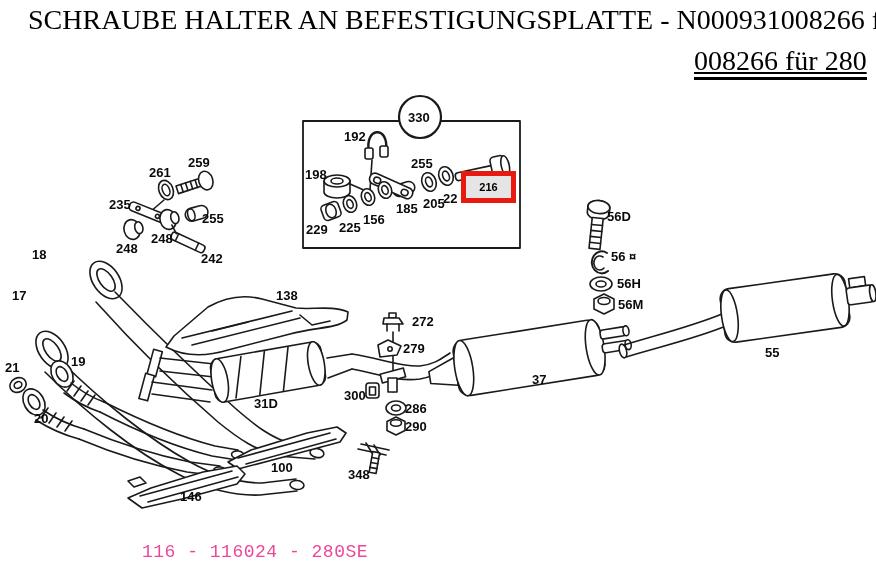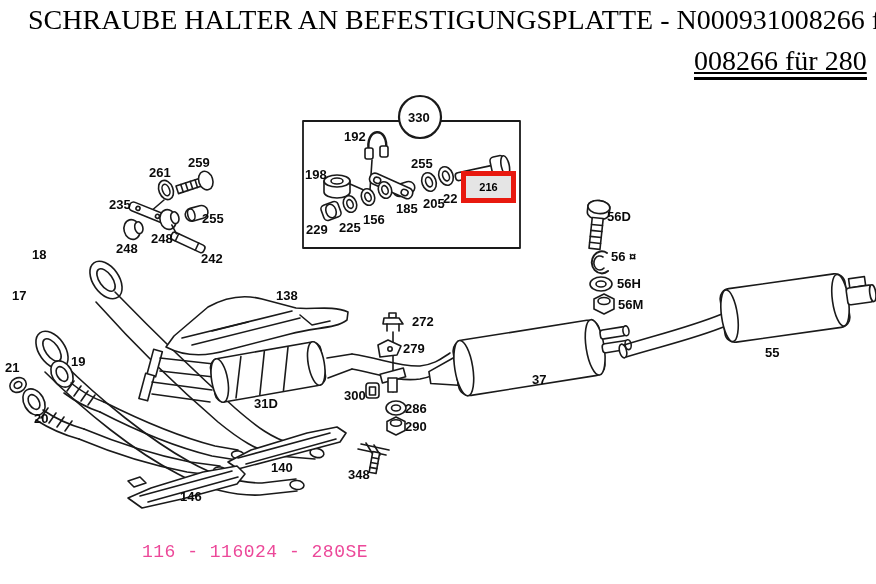--- a/index.html
+++ b/index.html
@@ -341,21 +341,21 @@
       <span class="part-label" style="left: 34px; top: 411px;">20</span>
       <span class="part-label" style="left: 276px; top: 288px;">138</span>
       <span class="part-label" style="left: 254px; top: 396px;">31D</span>
       <span class="part-label" style="left: 344px; top: 388px;">300</span>
       <span class="part-label" style="left: 400px; top: 314px; margin-left: 12px;">272</span>
       <span class="part-label" style="left: 403px; top: 341px;">279</span>
       <span class="part-label" style="left: 405px; top: 401px;">286</span>
       <span class="part-label" style="left: 405px; top: 419px;">290</span>
       <span class="part-label" style="left: 348px; top: 467px;">348</span>
       <span class="part-label" style="left: 180px; top: 489px;">146</span>
-      <span class="part-label" style="left: 271px; top: 460px;">140</span>
+      <span class="part-label" style="left: 271px; top: 460px;">100</span>
       <span class="part-label" style="left: 532px; top: 372px;">37</span>
       <span class="part-label" style="left: 765px; top: 345px;">55</span>
       <span class="part-label" style="left: 607px; top: 209px;">56D</span>
       <span class="part-label" style="left: 611px; top: 249px;">56 ¤</span>
       <span class="part-label" style="left: 617px; top: 276px;">56H</span>
       <span class="part-label" style="left: 618px; top: 297px;">56M</span>
     </div>
 
   <div class="hl-box" style="border: 5px solid rgb(232, 25, 15);">
     <span>216</span>

